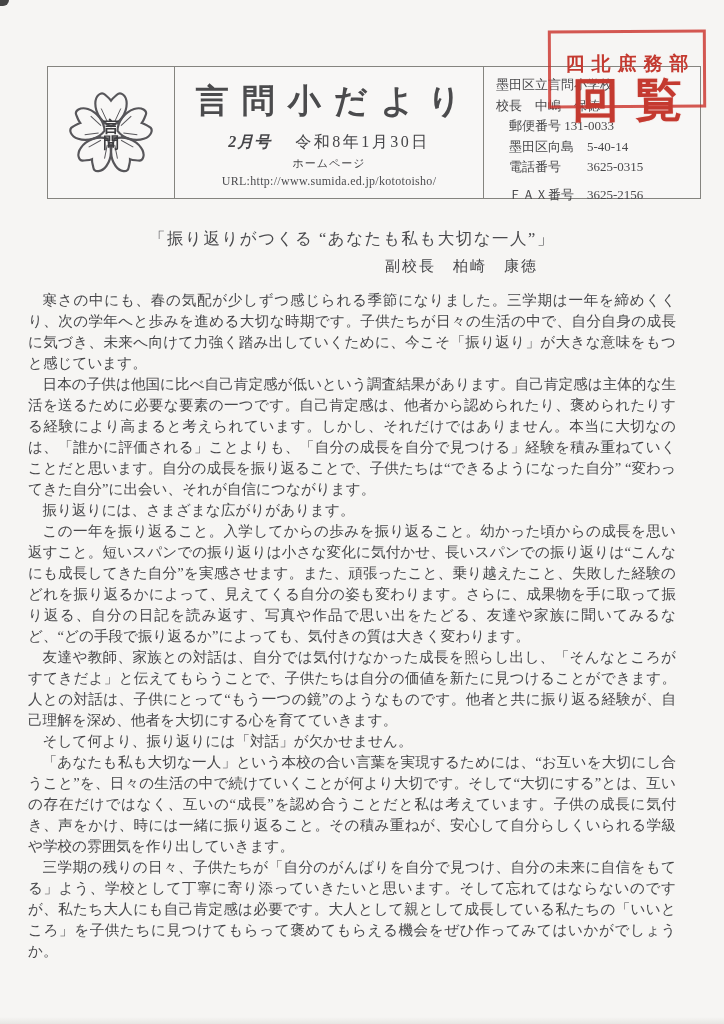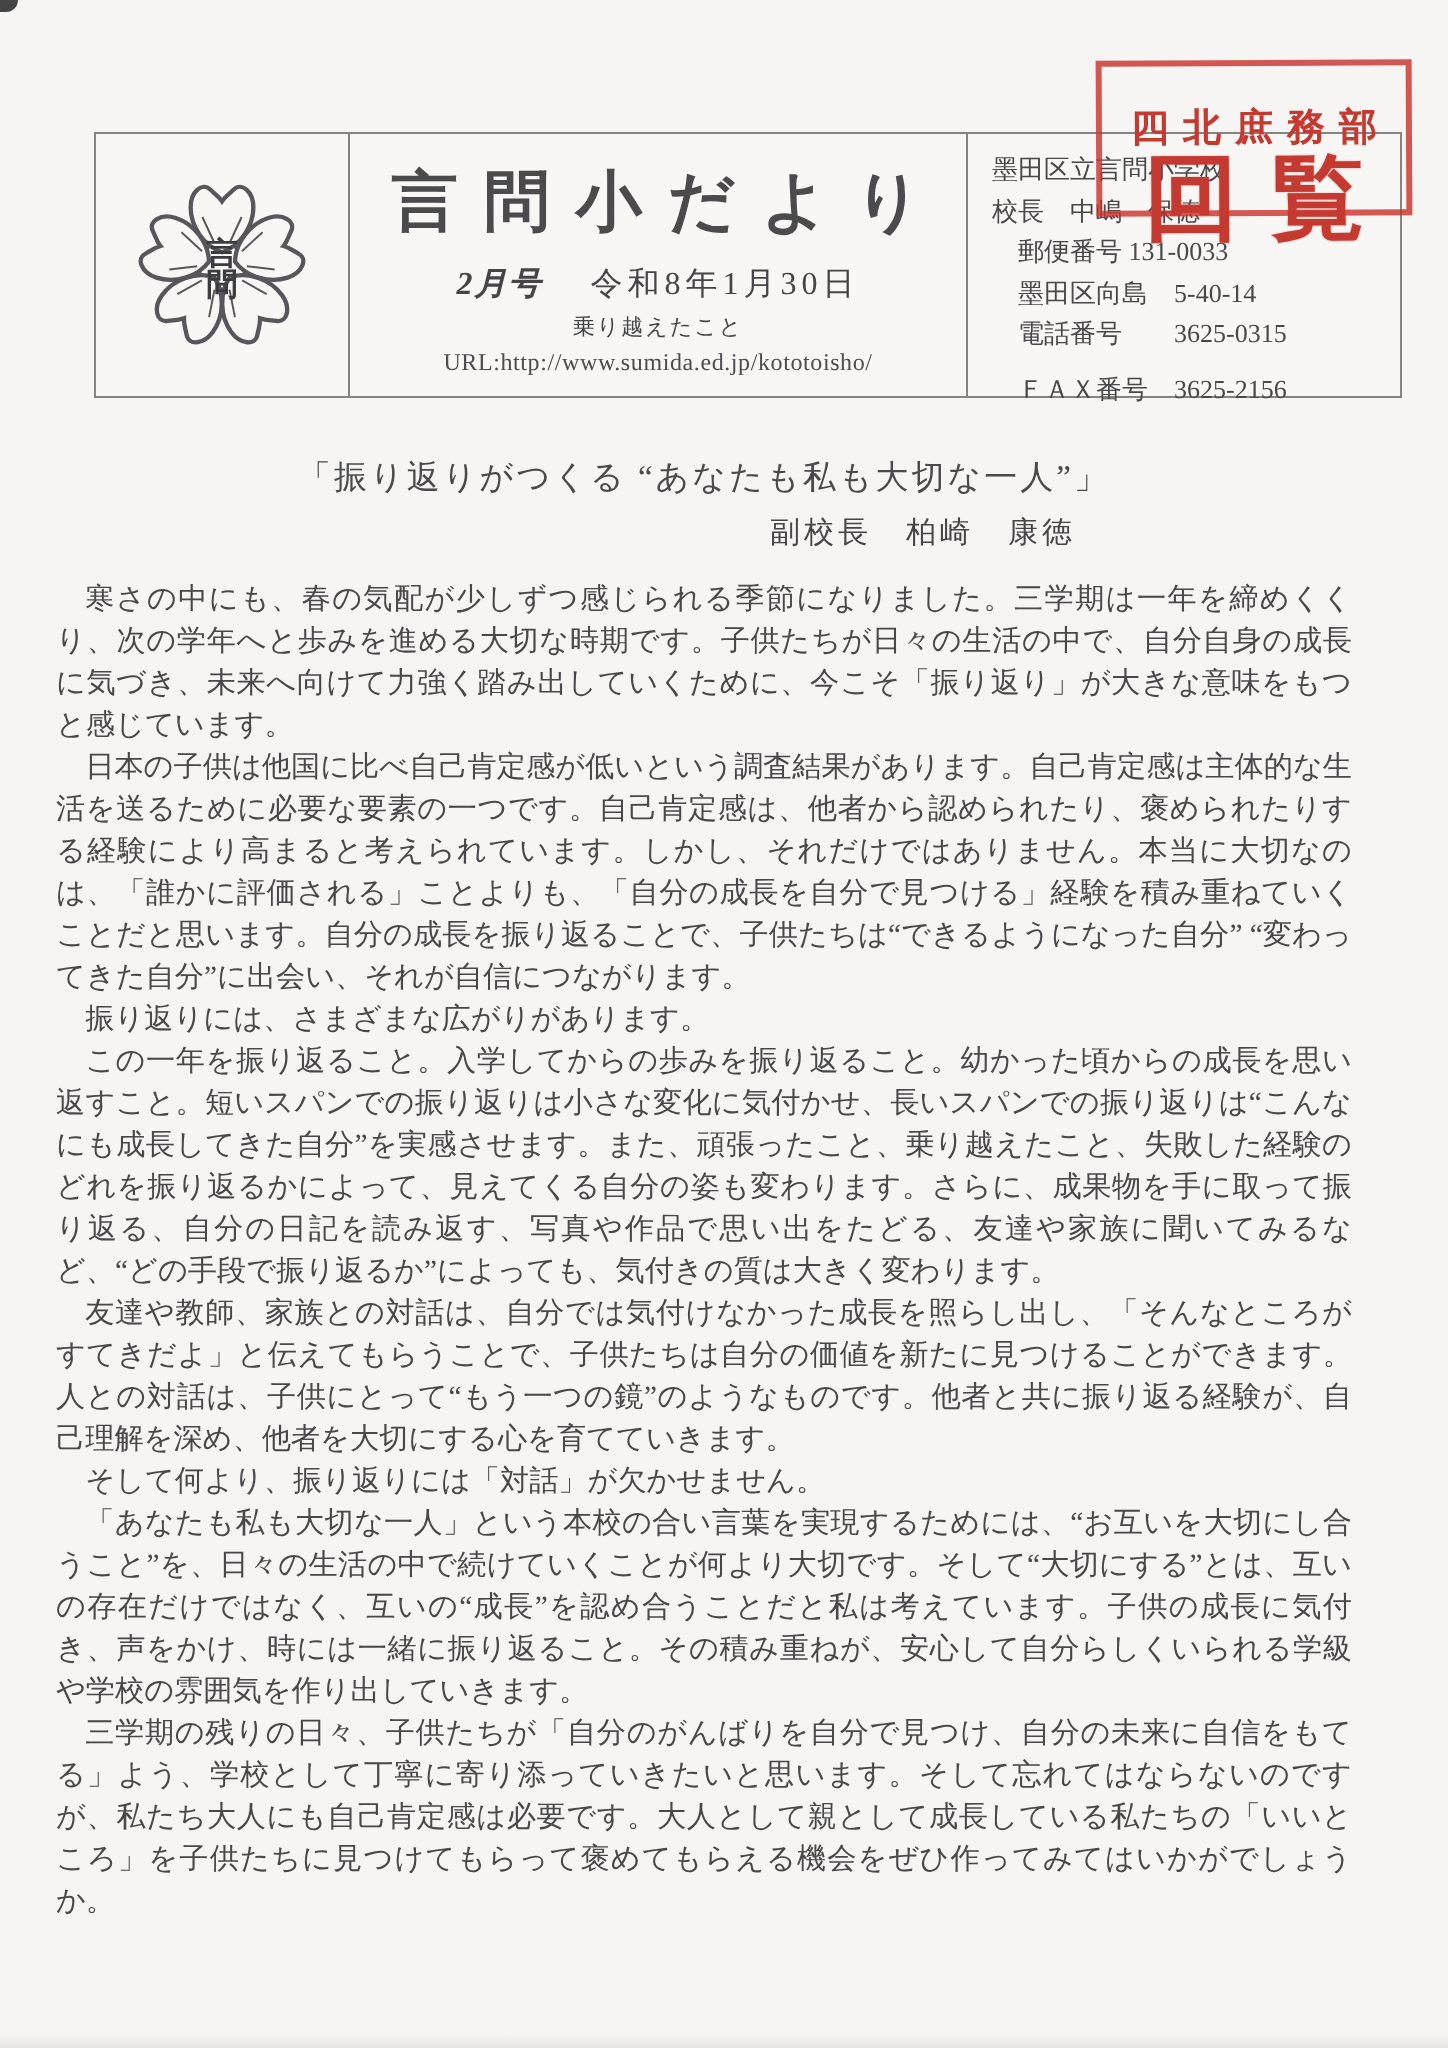--- a/index.html
+++ b/index.html
@@ -96,21 +96,21 @@
       <text x="0" y="-1" font-size="16" font-weight="bold" text-anchor="middle" fill="#3c3c3f">言</text>
       <text x="0" y="15" font-size="16" font-weight="bold" text-anchor="middle" fill="#3c3c3f">問</text>
     </svg>
   </div>
 
   <div class="col-title">
     <div class="newsletter-title">言問小だより</div>
     <div class="issue-line">
       <span class="issue-no">2月号</span><span class="issue-date">令和8年1月30日</span>
     </div>
-    <div class="homepage">乗り越えたこと</div>
+    <div class="homepage">ホームページ</div>
     <div class="url">URL:http://www.sumida.ed.jp/kototoisho/</div>
   </div>
 
   <div class="col-info">
     <div>墨田区立言問小学校</div>
     <div>校長　中嶋　保徳</div>
     <div class="info-indent">郵便番号 131-0033</div>
     <div class="info-indent">墨田区向島　5-40-14</div>
     <div class="info-indent">電話番号　　3625-0315</div>
     <div class="info-fax">ＦＡＸ番号　3625-2156</div>

